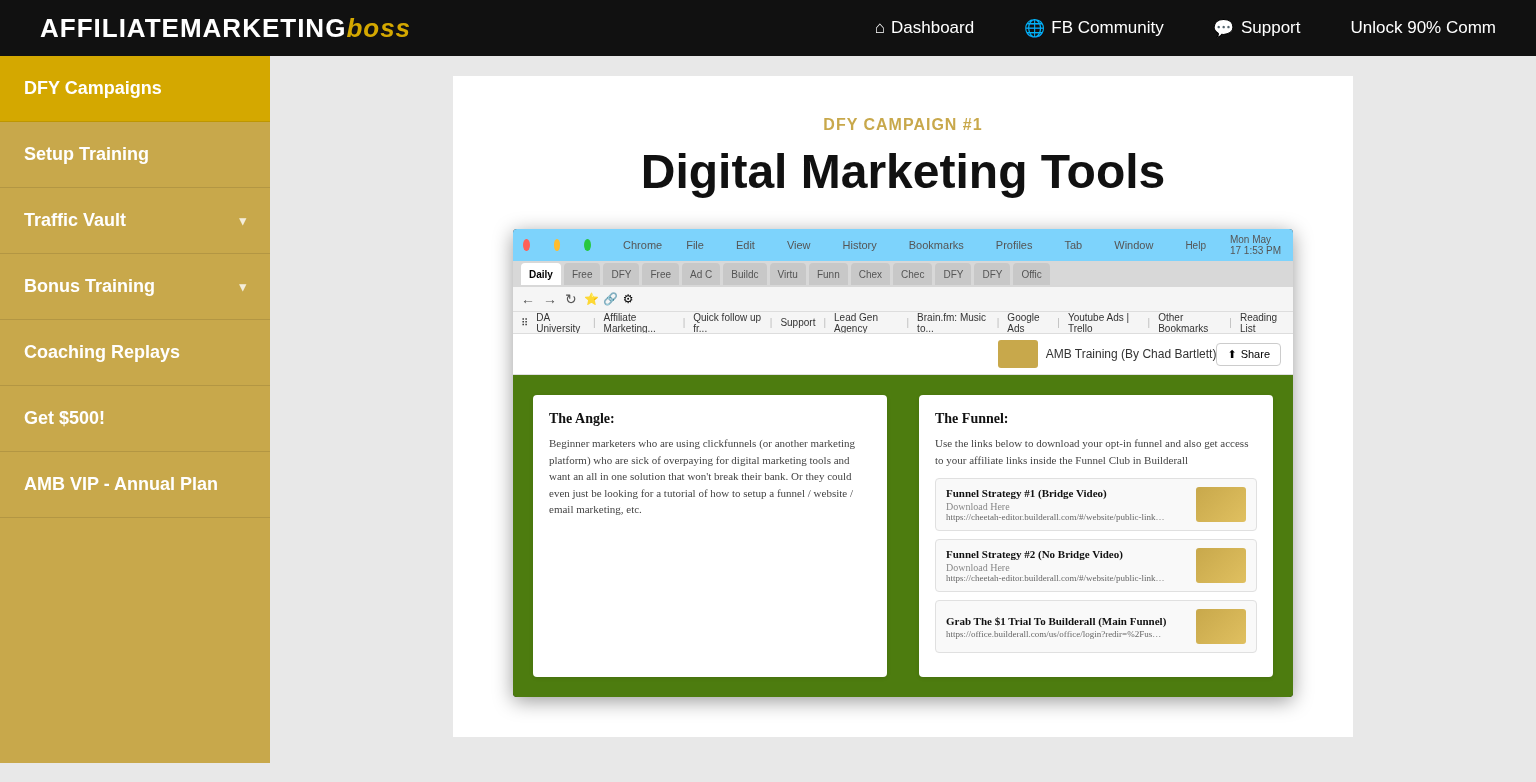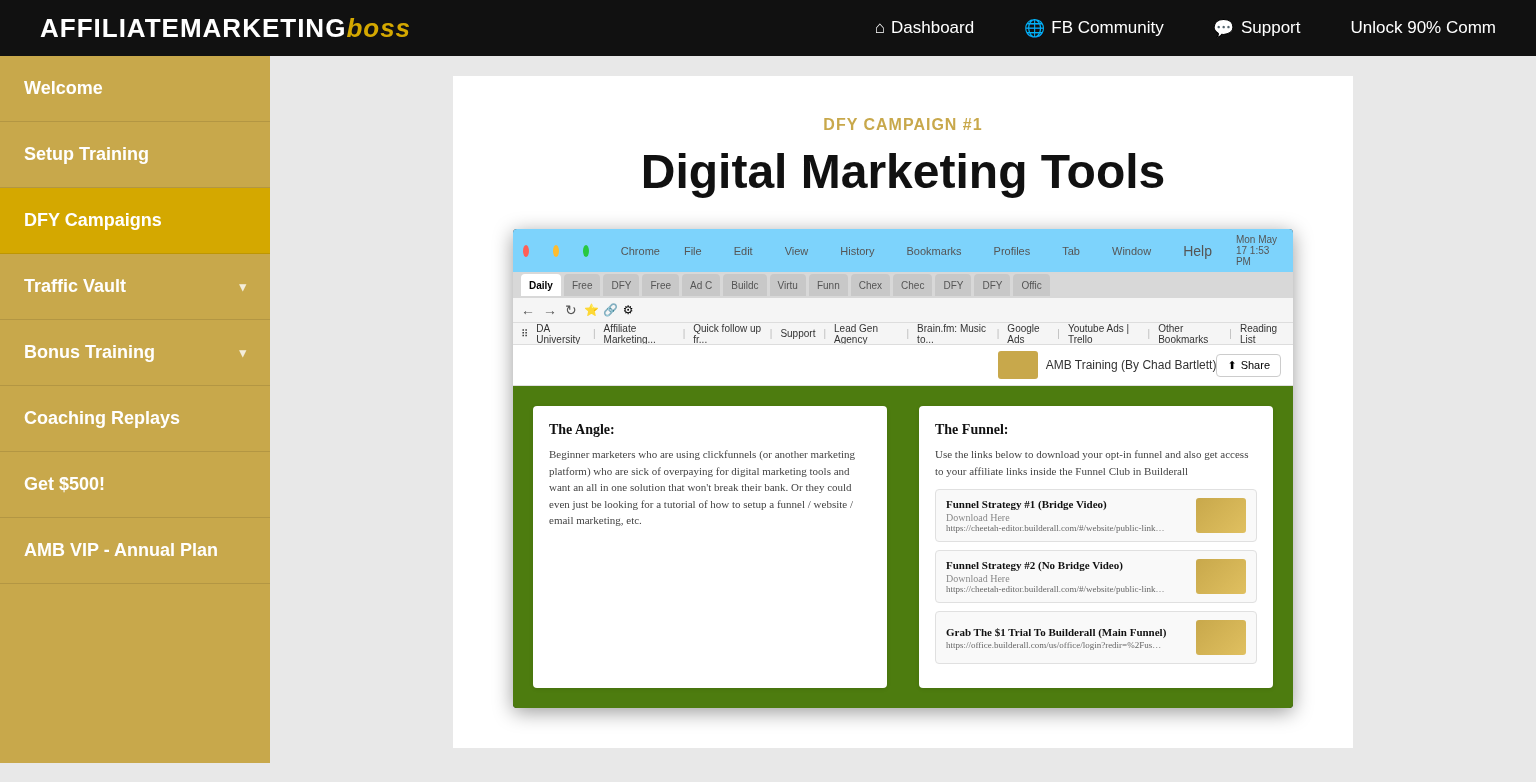--- a/index.html
+++ b/index.html
@@ -334,28 +334,25 @@
     </a>
     <a class="nav-link" id="unlock-link">
       <span>Unlock 90% Comm</span>
     </a>
   </nav>
 </div>
 
 <div id="layout">
 
   <div id="sidebar">
-  <div class="sidebar-item">
-        <span>Welcome</span>
+      <div class="sidebar-item active">
+        <span>DFY Campaigns</span>
       </div>
       <div class="sidebar-item">
         <span>Setup Training</span>
-      </div>
-      <div class="sidebar-item active">
-        <span>DFY Campaigns</span>
       </div>
       <div class="sidebar-item">
         <span>Traffic Vault</span>
         <span class="chevron">▾</span>
       </div>
       <div class="sidebar-item">
         <span>Bonus Training</span>
         <span class="chevron">▾</span>
       </div>
       <div class="sidebar-item">
@@ -383,21 +380,21 @@
           <span class="traffic-light tl-green"></span>
           <span style="margin-left:8px;font-size:11px;color:#555;">Chrome</span>
           <span style="margin-left:0;font-size:11px;color:#555;">File</span>
           <span style="margin-left:8px;font-size:11px;color:#555;">Edit</span>
           <span style="margin-left:8px;font-size:11px;color:#555;">View</span>
           <span style="margin-left:8px;font-size:11px;color:#555;">History</span>
           <span style="margin-left:8px;font-size:11px;color:#555;">Bookmarks</span>
           <span style="margin-left:8px;font-size:11px;color:#555;">Profiles</span>
           <span style="margin-left:8px;font-size:11px;color:#555;">Tab</span>
           <span style="margin-left:8px;font-size:11px;color:#555;">Window</span>
-          <span style="margin-left:8px;font-size:14px;color:#555;">Help</span>
+          <span style="margin-left:8px;font-size:10px;color:#555;">Help</span>
           <span style="margin-left:auto;font-size:10px;color:#555;">Mon May 17  1:53 PM</span>
         </div>
 
         <div id="browser-tabs">
           <div class="browser-tab active-tab">Daily</div>
           <div class="browser-tab inactive-tab">Free</div>
           <div class="browser-tab inactive-tab">DFY</div>
           <div class="browser-tab inactive-tab">Free</div>
           <div class="browser-tab inactive-tab">Ad C</div>
           <div class="browser-tab inactive-tab">Buildc</div>

